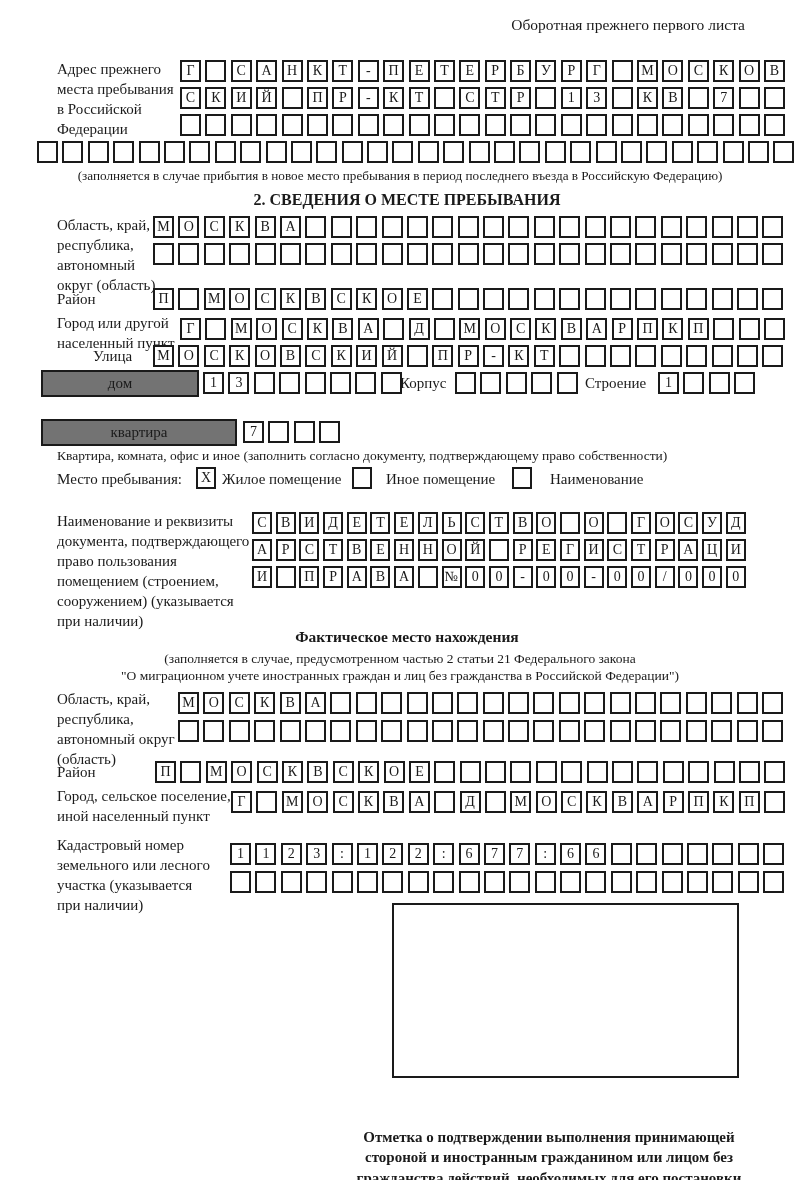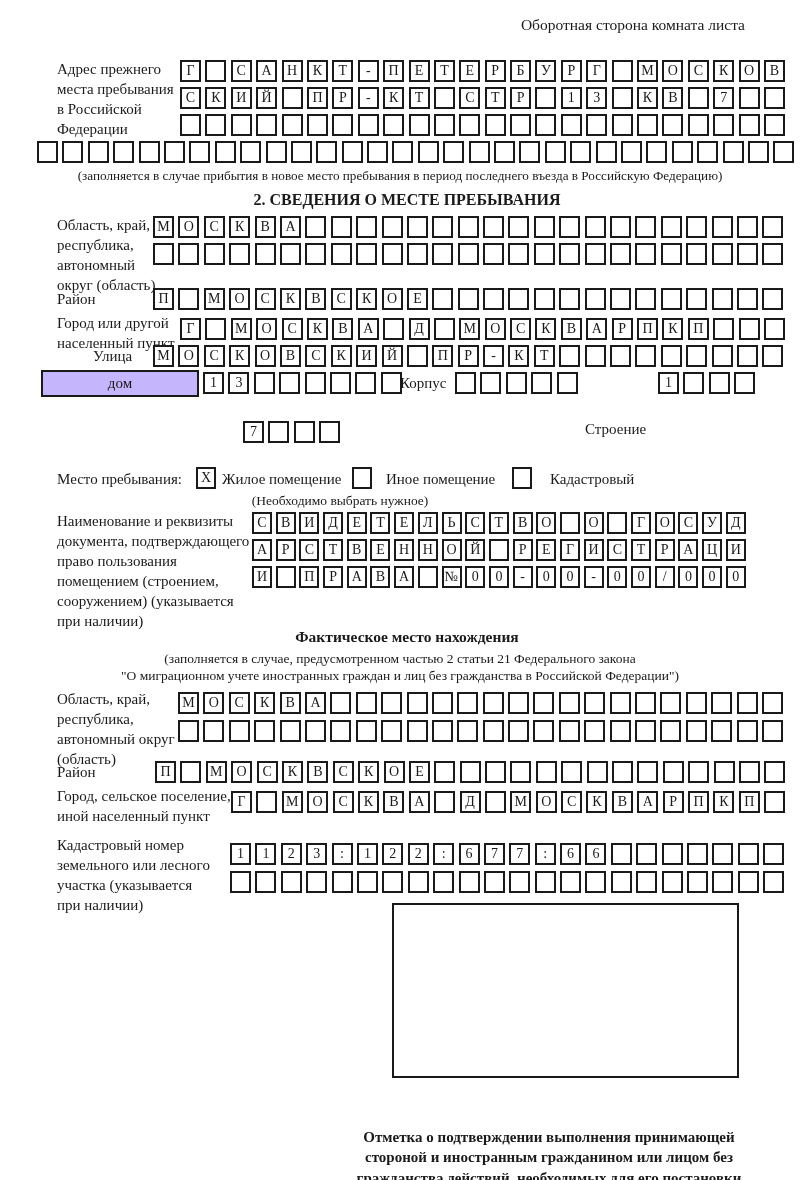--- a/index.html
+++ b/index.html
@@ -10,33 +10,33 @@
   .note{position:absolute;font-size:13.2px;line-height:1.25;}
   .center{left:0;width:800px;text-align:center;}
   .title{position:absolute;left:7px;width:800px;text-align:center;font-size:16px;font-weight:bold;}
   .cr{position:absolute;display:flex;gap:4.4px;}
   .cell{flex:0 0 auto;width:21px;height:22px;box-sizing:border-box;border:2px solid #1a1a1a;
         background:#fff;text-align:center;font-family:"Liberation Serif","DejaVu Serif",serif;
         font-size:14px;line-height:18px;overflow:hidden;}
   .cr.doc{gap:3.7px;}
   .cr.doc .cell{width:20px;}
   .wideBox{position:absolute;box-sizing:border-box;border:2px solid #1a1a1a;display:flex;
-           align-items:center;justify-content:center;font-size:15px;background:#c4b5fd;}
+           align-items:center;justify-content:center;font-size:15px;background:#737373;}
   .chk{position:absolute;width:20px;height:22px;box-sizing:border-box;border:2px solid #1a1a1a;
        text-align:center;font-size:14px;line-height:18px;background:#fff;}
   .inline-lbl{position:absolute;font-size:15px;line-height:22px;white-space:nowrap;}
   .stamp{position:absolute;box-sizing:border-box;border:2px solid #1a1a1a;background:#fff;}
   .stamp-note{position:absolute;font-size:15px;line-height:1.35;font-weight:600;text-align:center;white-space:pre-line;}
 </style>
 </head>
 <body>
 
 <div id="page">
 
-  <div class="abs" style="top:16px;right:55px;font-size:15.5px;">Оборотная сторона комната листа</div>
+  <div class="abs" style="top:16px;right:55px;font-size:15.5px;">Оборотная прежнего первого листа</div>
 
   <div class="lbl" style="left:57px;top:60px;width:125px;">Адрес прежнего
 места пребывания
 в Российской
 Федерации</div>
   <div class="cr" style="left:180px;top:60px;">
       <span class="cell">Г</span>
       <span class="cell"></span>
       <span class="cell">С</span>
       <span class="cell">А</span>
@@ -307,43 +307,44 @@
       <span class="cell"></span>
     </div>
   <div class="inline-lbl" style="left:400px;top:372px;">Корпус</div>
   <div class="cr" style="left:455px;top:372px;">
       <span class="cell"></span>
       <span class="cell"></span>
       <span class="cell"></span>
       <span class="cell"></span>
       <span class="cell"></span>
     </div>
-  <div class="inline-lbl" style="left:585px;top:372px;margin-top:46px;">Строение</div>
+  <div class="inline-lbl" style="left:585px;top:372px;">Строение</div>
   <div class="cr" style="left:658px;top:372px;">
       <span class="cell">1</span>
       <span class="cell"></span>
       <span class="cell"></span>
       <span class="cell"></span>
     </div>
 
+  <div class="wideBox" style="left:41px;top:419px;width:196px;height:27px;">квартира</div>
   <div class="cr" style="left:243px;top:421px;">
       <span class="cell">7</span>
       <span class="cell"></span>
       <span class="cell"></span>
       <span class="cell"></span>
     </div>
+  <div class="note" style="left:57px;top:448px;font-size:13.5px;">Квартира, комната, офис и иное (заполнить согласно документу, подтверждающему право собственности)</div>
 
   <div class="inline-lbl" style="left:57px;top:468px;">Место пребывания:</div>
   <div class="chk" style="left:196px;top:467px;">X</div>
   <div class="inline-lbl" style="left:222px;top:468px;">Жилое помещение</div>
   <div class="chk" style="left:352px;top:467px;"></div>
   <div class="inline-lbl" style="left:386px;top:468px;">Иное помещение</div>
   <div class="chk" style="left:512px;top:467px;"></div>
-  <div class="inline-lbl" style="left:550px;top:468px;">Кадастровый</div>
-  <div class="note" style="left:170px;top:493px;width:340px;text-align:center;font-size:13.5px;">(Необходимо выбрать нужное)</div>
+  <div class="inline-lbl" style="left:550px;top:468px;">Наименование</div>
 
   <div class="lbl" style="left:57px;top:512px;width:200px;">Наименование и реквизиты
 документа, подтверждающего
 право пользования
 помещением (строением,
 сооружением) (указывается
 при наличии)</div>
   <div class="cr doc" style="left:252px;top:512px;">
       <span class="cell">С</span>
       <span class="cell">В</span>

